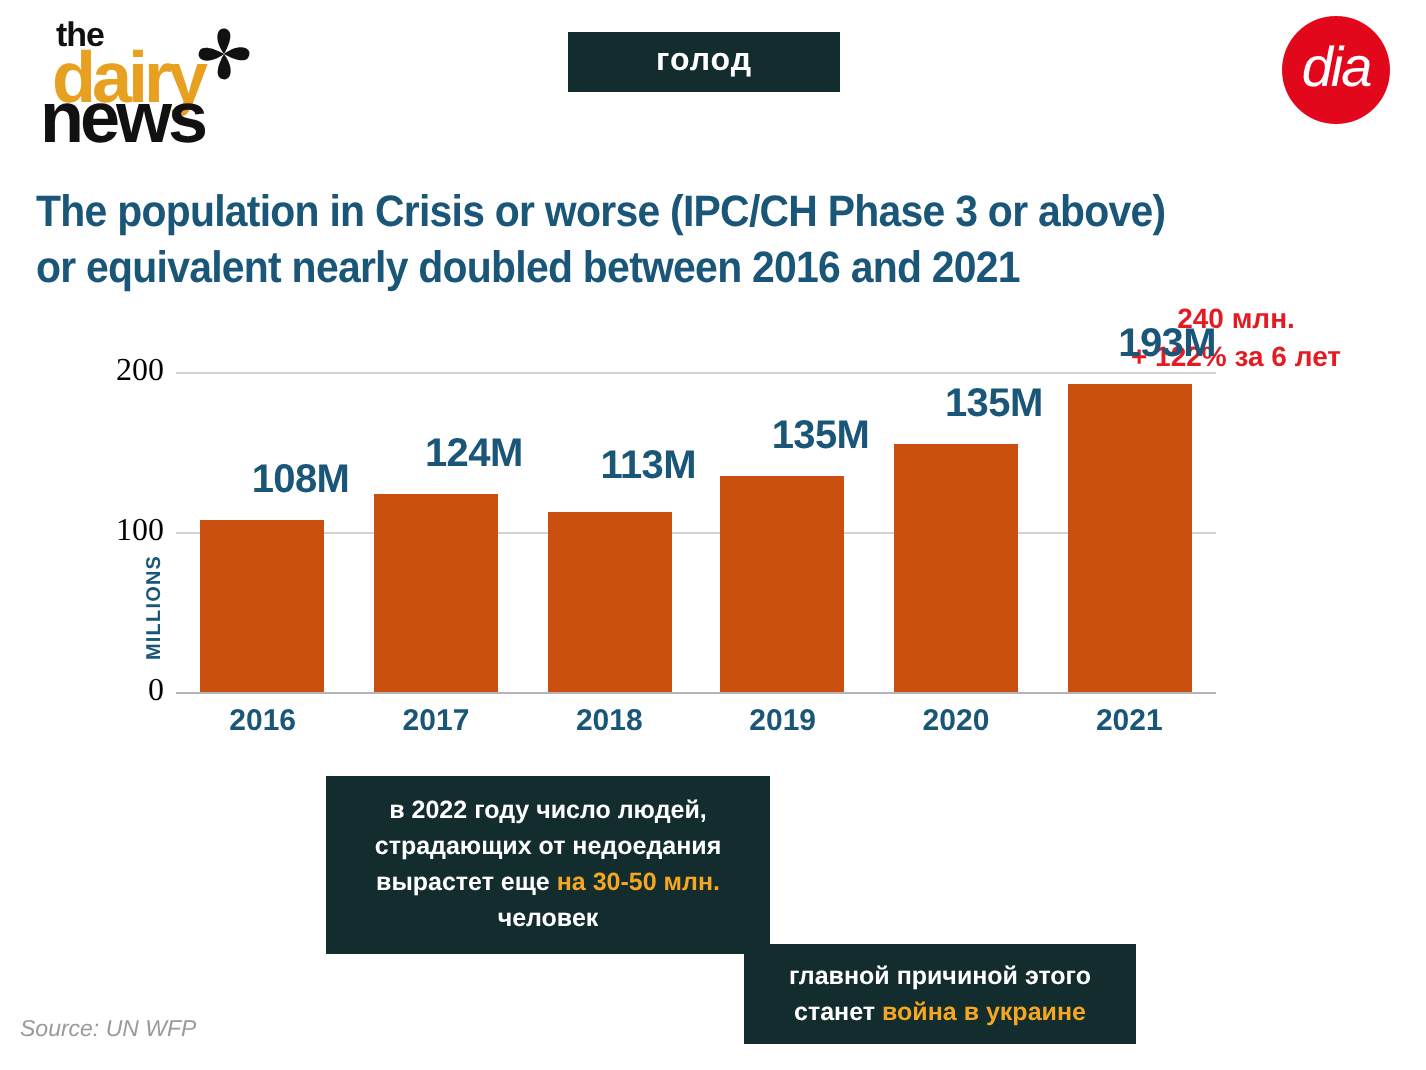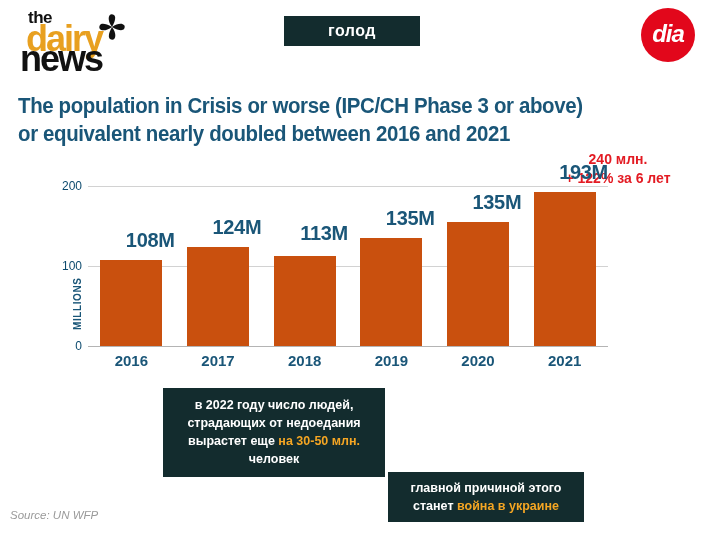--- a/index.html
+++ b/index.html
@@ -36,21 +36,21 @@
     display: flex; align-items: center; justify-content: center;
     font-size: 16px; font-weight: 700; letter-spacing: 0.5px;
   }
 
   .logo-dia {
     position: absolute; right: 18px; top: 8px; width: 54px; height: 54px;
     background: #E2071B; border-radius: 50%;
     display: flex; align-items: center; justify-content: center;
   }
   .logo-dia-text {
-    color: #fff; font-size: 24px; font-weight: 700; font-style: italic;
+    color: #fff; font-size: 28px; font-weight: 400; font-style: italic;
     letter-spacing: -1px; line-height: 1; transform: translateY(-1px);
   }
 
   
   .chart-title {
     position: absolute; left: 18px; top: 92px; width: 660px;
     color: #1A5678; font-weight: 700; font-size: 22px; line-height: 1.25;
     letter-spacing: -0.4px;
     transform: scaleX(0.93); transform-origin: left top;
   }
@@ -72,22 +72,22 @@
     width: 80px; height: 14px;
     transform: rotate(-90deg); transform-origin: left top;
     color: #1A5678; font-size: 10px; font-weight: 700; letter-spacing: 0.6px;
     text-align: left;
     white-space: nowrap;
   }
   .y-axis-title-pos { position: absolute; left: 72px; top: 330px; }
 
   .ytick {
     position: absolute; right: 100%; margin-right: 6px;
-    color: #0c4a6e; font-size: 12px; font-weight: 400;
-    transform: translateY(-50%); white-space: nowrap;
+    color: #000000; font-size: 16px; font-weight: 400;
+    transform: translateY(-50%); white-space: nowrap; font-family: Liberation Serif, serif;
   }
   .gridline {
     position: absolute; left: 0; width: 520px; height: 1px; background: #d2d2d2;
   }
   .axisline { background: #b4b4b4; }
 
   .bars { position: absolute; left: 0; top: 0; width: 520px; height: 160px; }
   .bar-slot {
     position: absolute; bottom: 0; width: 86px; height: 160px;
   }
@@ -104,21 +104,21 @@
     color: #1A5678; font-size: 15px; font-weight: 700;
   }
 
   
   .callout {
     position: absolute; background: #132C2E; color: #ffffff;
     font-size: 12.5px; font-weight: 700; line-height: 1.45;
     text-align: center;
   }
   .callout-1 { left: 163px; top: 388px; width: 222px; padding: 8px 0; }
-  .callout-2 { left: 372px; top: 472px; width: 196px; padding: 7px 10px; margin-left: 16px; }
+  .callout-2 { left: 372px; top: 472px; width: 196px; padding: 7px 10px; }
   .hl { color: #F5A623; }
 
   
   .source {
     position: absolute; left: 10px; top: 509px;
     color: #9a9a9a; font-size: 11.5px; font-style: italic;
   }
 </style>
 </head>
 <body>

